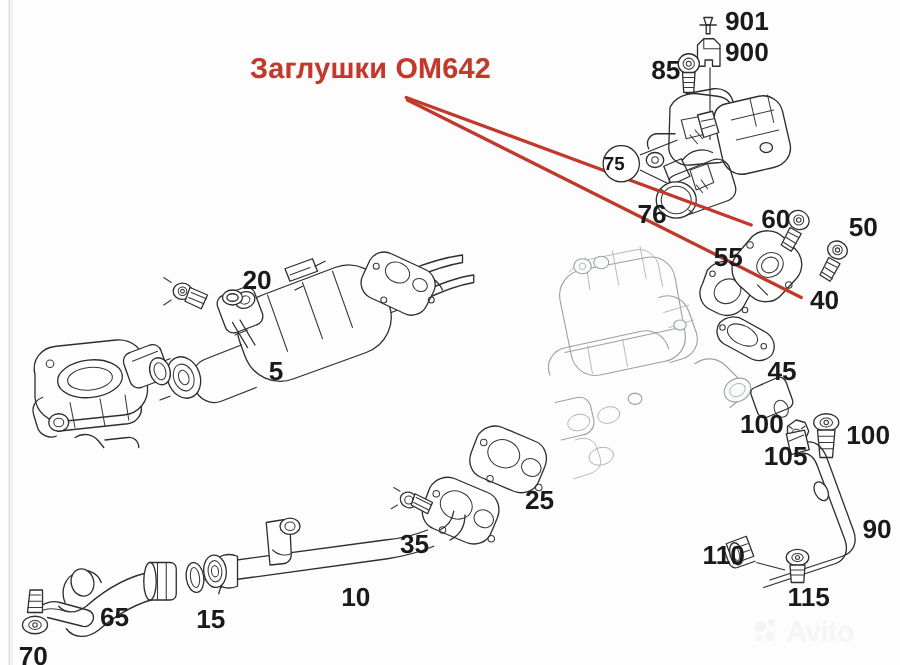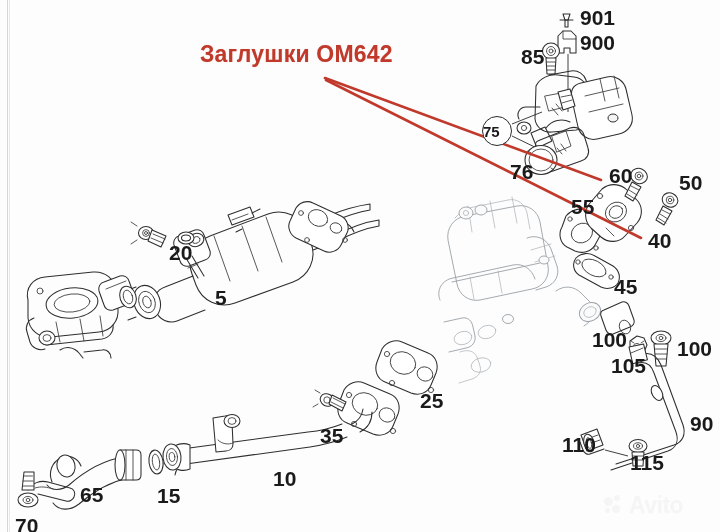--- a/index.html
+++ b/index.html
@@ -459,28 +459,28 @@
   </div>
 
   <div class="plabel" style="left:580px; top:7px;">901</div>
   <div class="plabel" style="left:580px; top:32px;">900</div>
   <div class="plabel" style="left:521px; top:46px;">85</div>
   <div class="plabel" style="left:510px; top:161px;">76</div>
   <div class="plabel" style="left:609px; top:165px;">60</div>
   <div class="plabel" style="left:661px; top:172px;margin-left:18px;">50</div>
   <div class="plabel" style="left:571px; top:196px;">55</div>
   <div class="plabel" style="left:648px; top:230px;">40</div>
-  <div class="plabel" style="left:614px; top:276px;">45</div>
+  <div class="plabel" style="left:614px; top:287px;">45</div>
   <div class="plabel" style="left:592px; top:329px;">100</div>
   <div class="plabel" style="left:677px; top:338px;">100</div>
   <div class="plabel" style="left:611px; top:355px;">105</div>
   <div class="plabel" style="left:690px; top:413px;">90</div>
   <div class="plabel" style="left:562px; top:434px;">110</div>
-  <div class="plabel" style="left:630px; top:452px;">115</div>
-  <div class="plabel" style="left:169px; top:214px;margin-top:28px;">20</div>
+  <div class="plabel" style="left:630px; top:468px;">115</div>
+  <div class="plabel" style="left:194px; top:214px;">20</div>
   <div class="plabel" style="left:215px; top:287px;">5</div>
   <div class="plabel" style="left:420px; top:390px;">25</div>
   <div class="plabel" style="left:320px; top:388px;margin-top:37px;">35</div>
   <div class="plabel" style="left:273px; top:468px;">10</div>
   <div class="plabel" style="left:157px; top:485px;">15</div>
   <div class="plabel" style="left:80px;  top:484px;">65</div>
   <div class="plabel" style="left:15px;  top:515px;">70</div>
 
   <div class="watermark">
     <span class="wm-dots">

